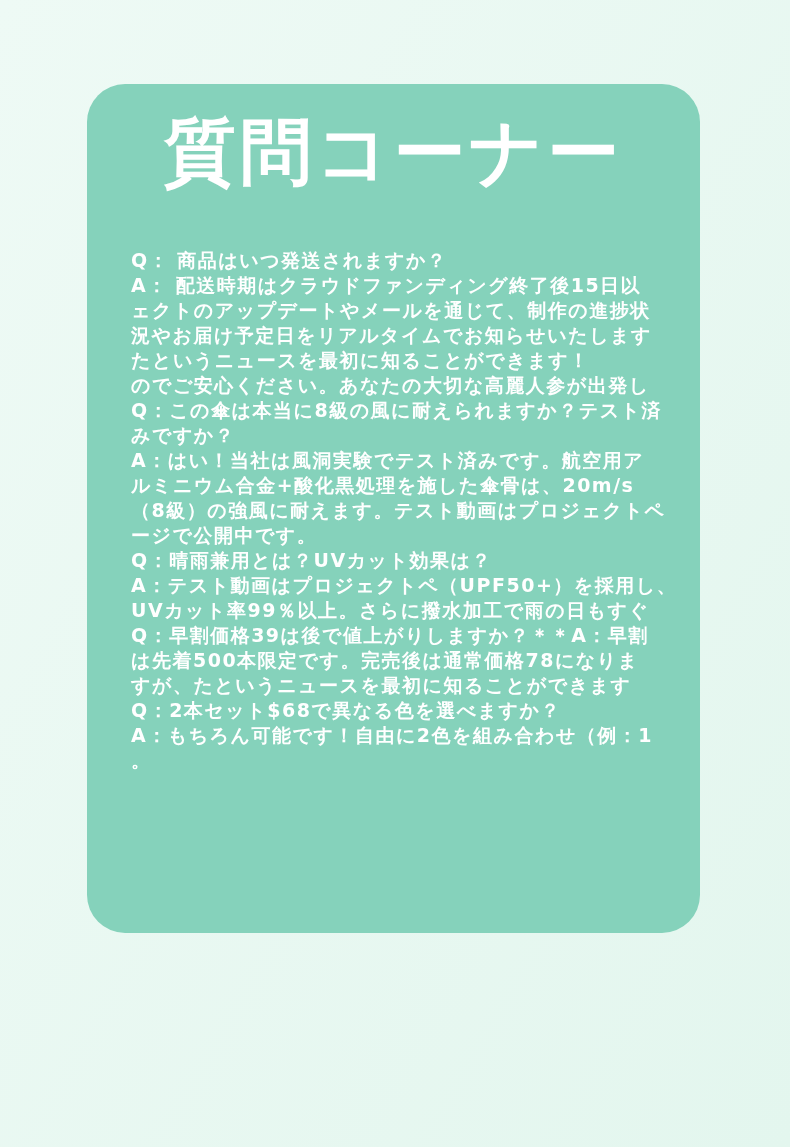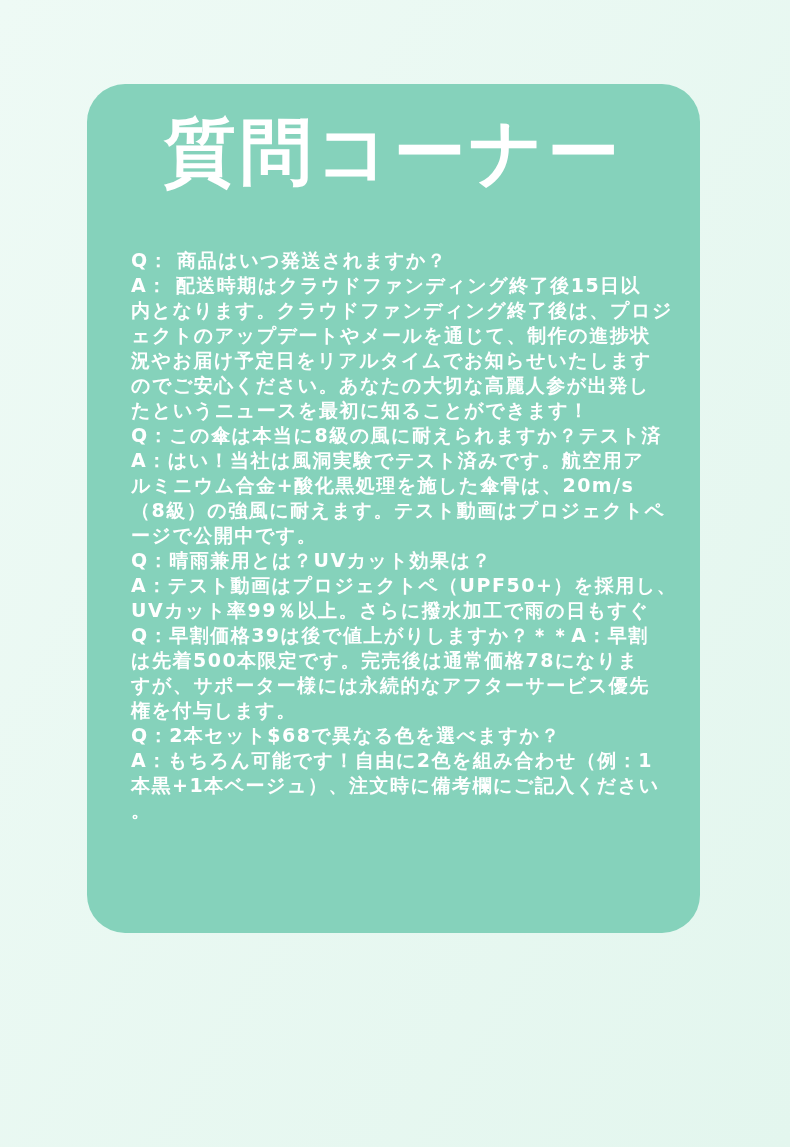--- a/index.html
+++ b/index.html
@@ -55,36 +55,34 @@
 </style>
 </head>
 <body>
 
 <div class="page">
   <section class="faq-card">
     <h1 class="faq-title">質問コーナー</h1>
     <div class="faq-body">
       <div class="faq-line">Q： 商品はいつ発送されますか？</div>
       <div class="faq-line">A： 配送時期はクラウドファンディング終了後15日以</div>
-      <div class="faq-line">内となります。クラウドファンディング終了後は、プロジ</div>
       <div class="faq-line">ェクトのアップデートやメールを通じて、制作の進捗状</div>
       <div class="faq-line">況やお届け予定日をリアルタイムでお知らせいたします</div>
+      <div class="faq-line">たというニュースを最初に知ることができます！</div>
       <div class="faq-line">のでご安心ください。あなたの大切な高麗人参が出発し</div>
-      <div class="faq-line">たというニュースを最初に知ることができます！</div>
       <div class="faq-line">Q：この傘は本当に8級の風に耐えられますか？テスト済</div>
+      <div class="faq-line">みですか？</div>
       <div class="faq-line">A：はい！当社は風洞実験でテスト済みです。航空用ア</div>
       <div class="faq-line">ルミニウム合金+酸化黒処理を施した傘骨は、20m/s</div>
       <div class="faq-line">（8級）の強風に耐えます。テスト動画はプロジェクトペ</div>
       <div class="faq-line">ージで公開中です。</div>
       <div class="faq-line">Q：晴雨兼用とは？UVカット効果は？</div>
       <div class="faq-line">A：テスト動画はプロジェクトペ（UPF50+）を採用し、</div>
       <div class="faq-line">UVカット率99％以上。さらに撥水加工で雨の日もすぐ</div>
       <div class="faq-line">Q：早割価格39は後で値上がりしますか？＊＊A：早割</div>
       <div class="faq-line">は先着500本限定です。完売後は通常価格78になりま</div>
-      <div class="faq-line">すが、サポーター様には永続的なアフターサービス優先</div>
-      <div class="faq-line">権を付与します。</div>
+      <div class="faq-line">すが、たというニュースを最初に知ることができます</div>
       <div class="faq-line">Q：2本セット$68で異なる色を選べますか？</div>
       <div class="faq-line">A：もちろん可能です！自由に2色を組み合わせ（例：1</div>
-      <div class="faq-line">本黒+1本ベージュ）、注文時に備考欄にご記入ください</div>
       <div class="faq-line">。</div>
     </div>
   </section>
 </div>
 
 </body></html>

